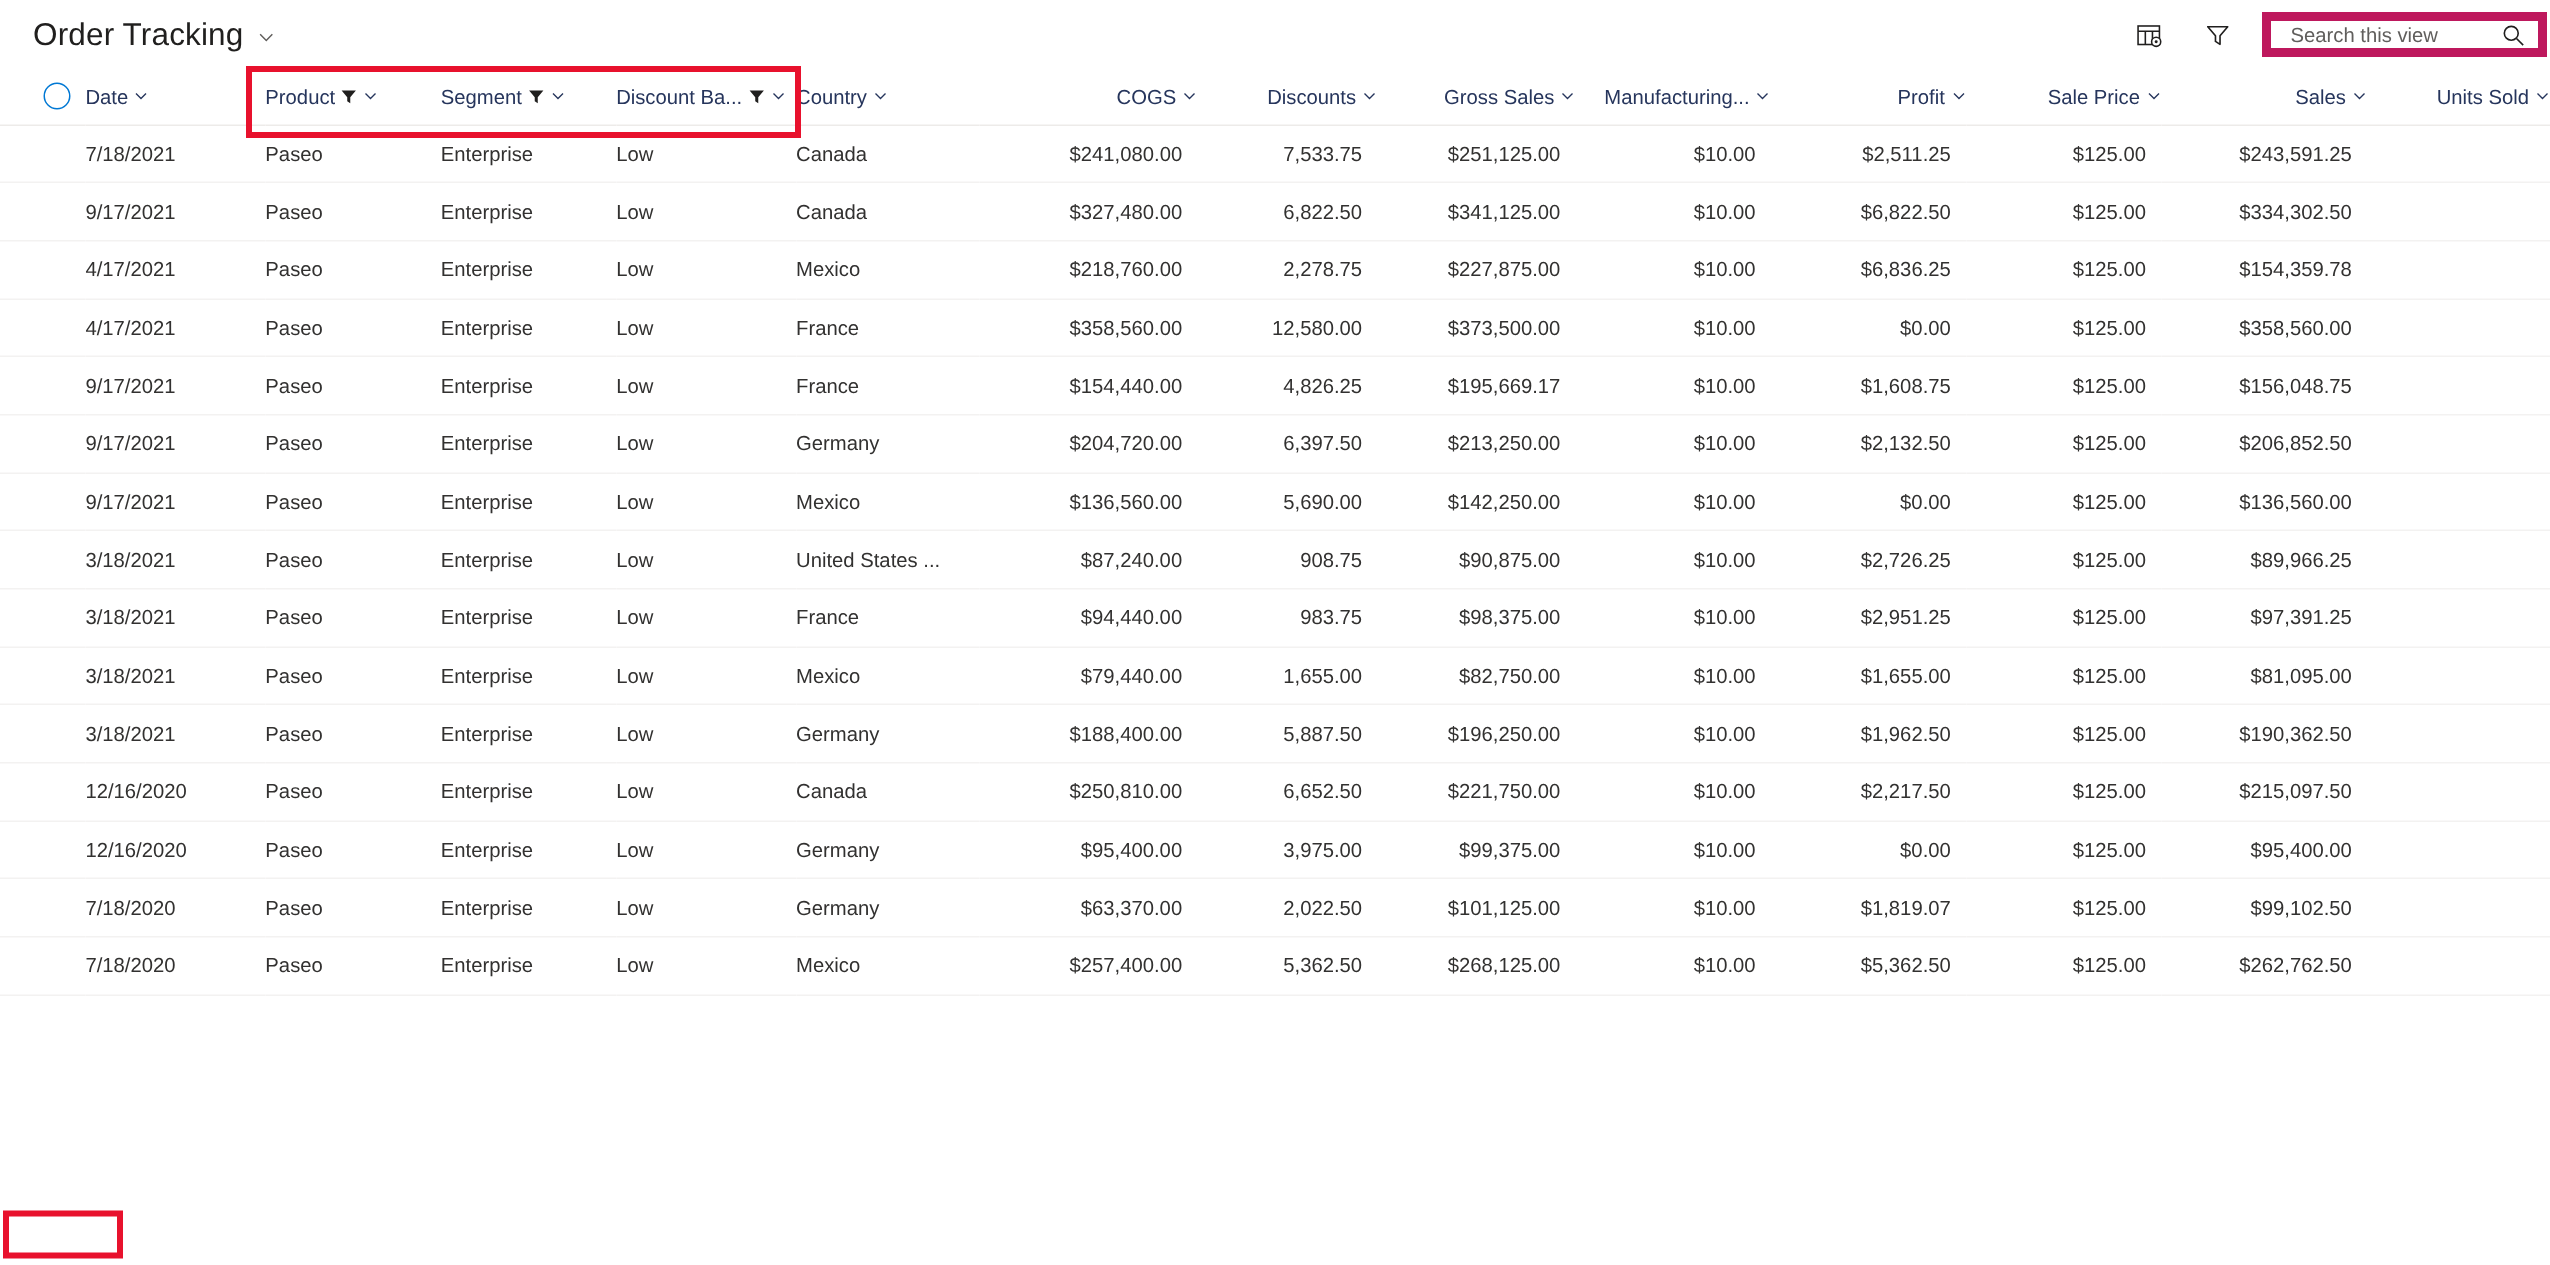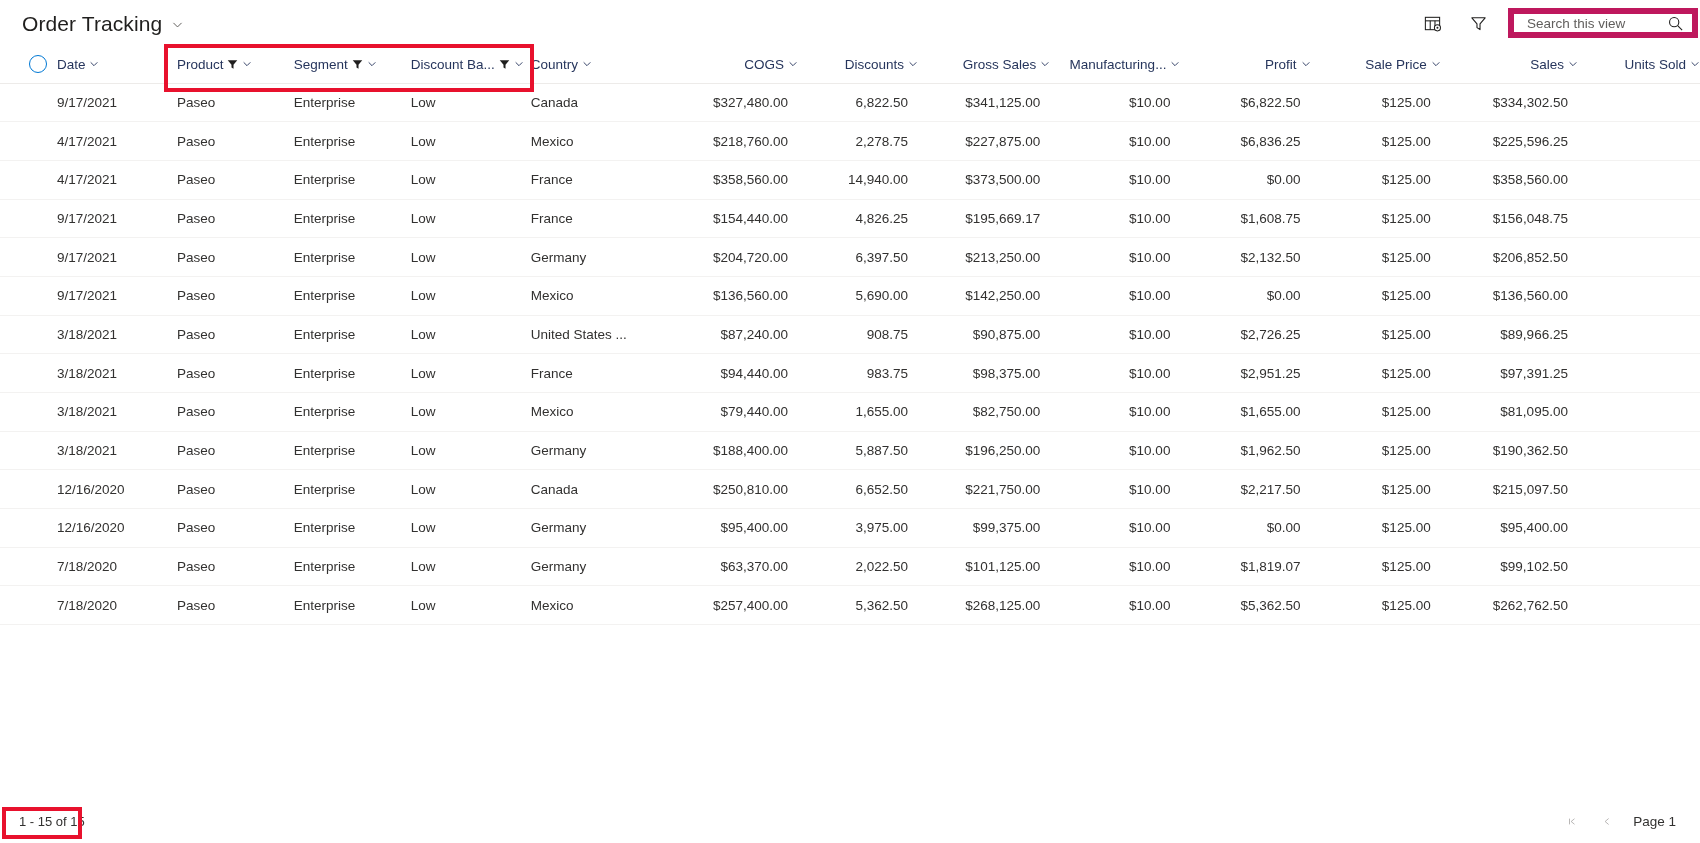--- a/index.html
+++ b/index.html
@@ -397,20 +397,36 @@
                 <span class="hchev"><svg width="10" height="10" viewBox="0 0 12 12" fill="none">
                     <path d="M2 4 L6 8 L10 4" stroke="#26355c" stroke-width="1.1" fill="none"></path>
                   </svg></span>
               </div>
             </th>
           </tr>
       </thead>
       <tbody id="grid-body">
           <tr class="data-row">
             <td></td>
+            <td class="txt">7/18/2021</td>
+            <td class="txt">Paseo</td>
+            <td class="txt">Enterprise</td>
+            <td class="txt">Low</td>
+            <td class="txt">Canada</td>
+            <td class="num">$241,080.00</td>
+            <td class="num">7,533.75</td>
+            <td class="num">$251,125.00</td>
+            <td class="num">$10.00</td>
+            <td class="num">$2,511.25</td>
+            <td class="num">$125.00</td>
+            <td class="num">$243,591.25</td>
+            <td class="num"></td>
+          </tr>
+          <tr class="data-row">
+            <td></td>
             <td class="txt">9/17/2021</td>
             <td class="txt">Paseo</td>
             <td class="txt">Enterprise</td>
             <td class="txt">Low</td>
             <td class="txt">Canada</td>
             <td class="num">$327,480.00</td>
             <td class="num">6,822.50</td>
             <td class="num">$341,125.00</td>
             <td class="num">$10.00</td>
             <td class="num">$6,822.50</td>
@@ -424,32 +440,32 @@
             <td class="txt">Paseo</td>
             <td class="txt">Enterprise</td>
             <td class="txt">Low</td>
             <td class="txt">Mexico</td>
             <td class="num">$218,760.00</td>
             <td class="num">2,278.75</td>
             <td class="num">$227,875.00</td>
             <td class="num">$10.00</td>
             <td class="num">$6,836.25</td>
             <td class="num">$125.00</td>
-            <td class="num">$225,596.25</td>
+            <td class="num">$154,359.78</td>
             <td class="num"></td>
           </tr>
           <tr class="data-row">
             <td></td>
             <td class="txt">4/17/2021</td>
             <td class="txt">Paseo</td>
             <td class="txt">Enterprise</td>
             <td class="txt">Low</td>
             <td class="txt">France</td>
             <td class="num">$358,560.00</td>
-            <td class="num">14,940.00</td>
+            <td class="num">12,580.00</td>
             <td class="num">$373,500.00</td>
             <td class="num">$10.00</td>
             <td class="num">$0.00</td>
             <td class="num">$125.00</td>
             <td class="num">$358,560.00</td>
             <td class="num"></td>
           </tr>
           <tr class="data-row">
             <td></td>
             <td class="txt">9/17/2021</td>
@@ -623,34 +639,17 @@
             <td class="num">$10.00</td>
             <td class="num">$5,362.50</td>
             <td class="num">$125.00</td>
             <td class="num">$262,762.50</td>
             <td class="num"></td>
           </tr>
         </tbody>
     </table>
   </div>
 
-  <div class="footer">
-    <span class="record-count">1 - 15 of 15</span>
-    <div class="pager">
-      <button class="pager-btn" title="First page">
-        <svg width="15" height="15" viewBox="0 0 16 16" fill="none">
-          <line x1="4" y1="3.4" x2="4" y2="12.6" stroke="#a19f9d" stroke-width="1.2"></line>
-          <path d="M12 3.6 L6.6 8 L12 12.4" stroke="#a19f9d" stroke-width="1.2" fill="none"></path>
-        </svg>
-      </button>
-      <button class="pager-btn" title="Previous page">
-        <svg width="15" height="15" viewBox="0 0 16 16" fill="none">
-          <path d="M10.6 3.2 L5 8 L10.6 12.8" stroke="#a19f9d" stroke-width="1.2" fill="none"></path>
-        </svg>
-      </button>
-      <span class="page-label">Page 1</span>
-    </div>
-  </div>
 
   <div class="redbox" id="redbox-columns"></div>
   <div class="redbox" id="redbox-recordcount"></div>
 
 </div>
 
 </body></html>

